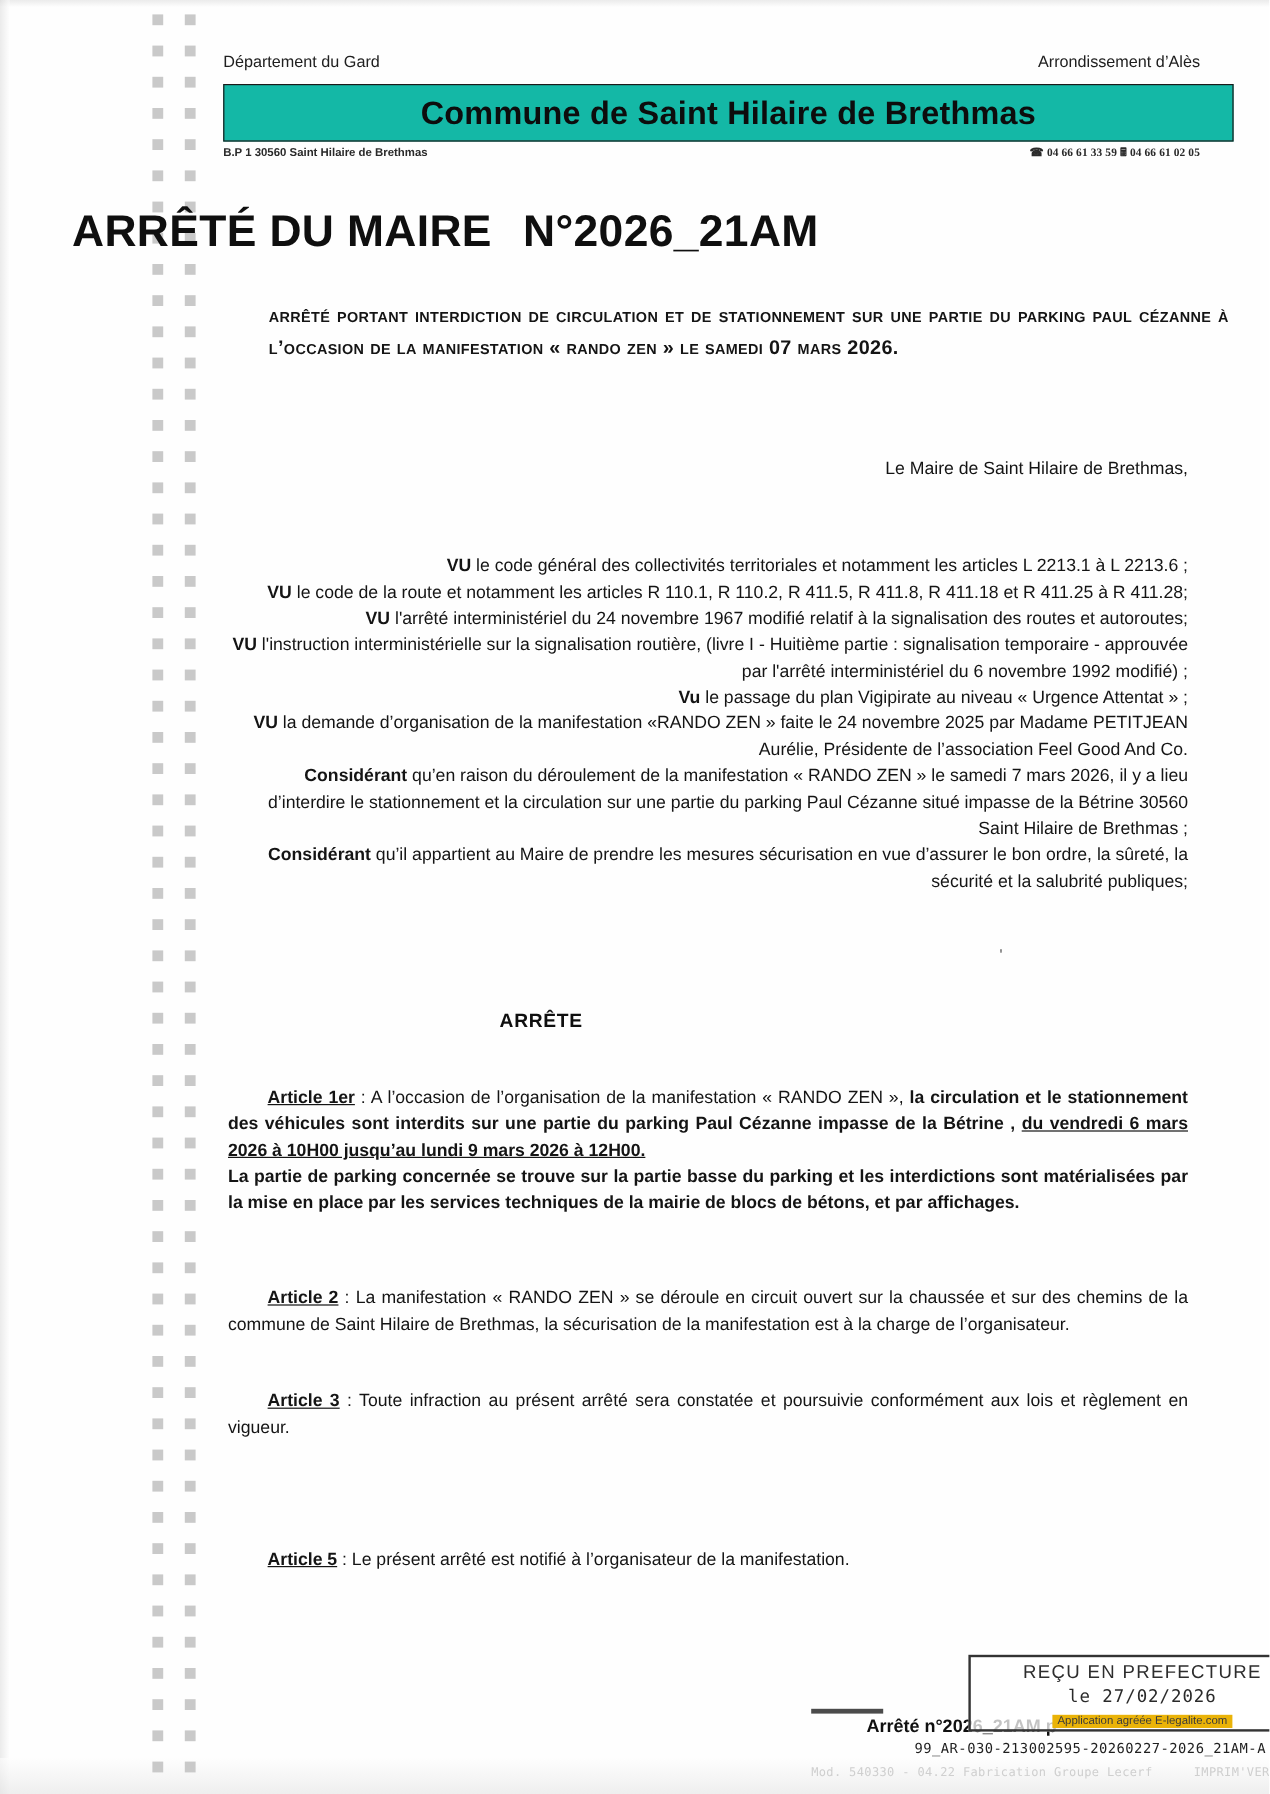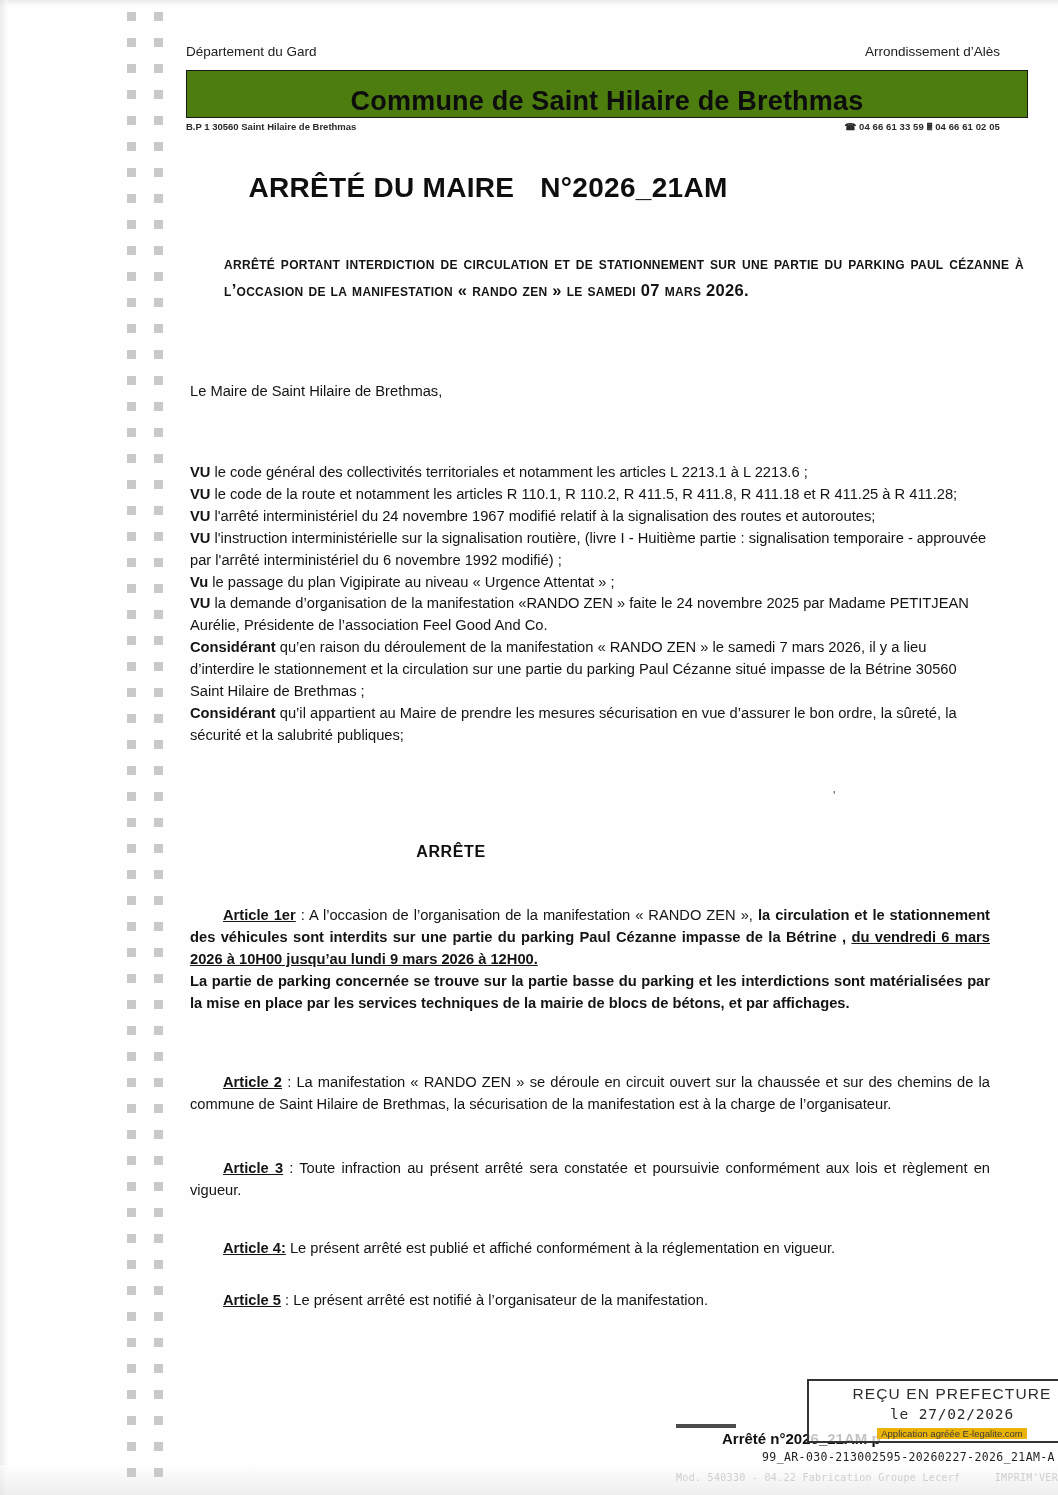--- a/index.html
+++ b/index.html
@@ -72,56 +72,56 @@
   }
   .commune-box {
     position: absolute;
     left: 186px;
     top: 70px;
     width: 842px;
     height: 48px;
     border: 1.6px solid #1a1a1a;
     box-sizing: border-box;
     display: flex;
-    align-items: flex-end;
+    align-items: center;
     justify-content: center;
-    background: #4d7c0f;
+    background: #14b8a6;
   }
   .commune-title {
     font-size: 27px;
     font-weight: bold;
     letter-spacing: .2px;
     color: #0d0d0d;
     white-space: nowrap;
   }
   .hdr-sub {
     position: absolute;
     left: 186px;
     right: 58px;
     top: 120px;
     display: flex;
     justify-content: space-between;
     align-items: baseline;
     font-size: 9.5px;
     font-weight: bold;
     color: #2a2a2a;
   }
-  .hdr-sub .tel { letter-spacing: .1px; }
+  .hdr-sub .tel { letter-spacing: .1px; font-family: Liberation Serif, serif; }
   .glyph { font-size: 9.5px; }
 
   
   .doc-title {
     position: absolute;
     top: 172px;
     left: 0;
     width: 916px;
-    text-align: center;
+    text-align: left;
     padding-left: 60px;
     box-sizing: border-box;
-    font-size: 28px;
+    font-size: 37px;
     font-weight: bold;
     color: #0f0f0f;
     letter-spacing: .3px;
   }
   .doc-title .num { margin-left: 26px; }
 
   
   .subtitle {
     position: absolute;
     left: 190px;
@@ -139,21 +139,21 @@
   }
 
   
   .body-block {
     position: absolute;
     left: 190px;
     width: 800px;
     font-size: 14.7px;
     line-height: 1.49;
     color: #141414;
-    text-align: left;
+    text-align: right;
   }
   .lead { top: 381px; }
   .vu-block { top: 428px; margin-top: 34px; }
   .vu-block p { margin: 0; }
   .vu-block p + p { margin-top: 0px; }
   b { font-weight: bold; }
 
   .arrete-word {
     position: absolute;
     left: 0;
@@ -439,23 +439,20 @@
   </div>
 
   <div class="body-block art2">
     <span class="art-label">Article 2</span><span> : </span><span>La manifestation « RANDO ZEN » se déroule en circuit ouvert sur la chaussée et sur des chemins de la commune de Saint Hilaire de Brethmas, la sécurisation de la manifestation est à la charge de l’organisateur.</span>
   </div>
 
   <div class="body-block art3">
     <span class="art-label">Article 3</span><span> : </span><span>Toute infraction au présent arrêté sera constatée et poursuivie conformément aux lois et règlement en vigueur.</span>
   </div>
 
-  <div class="body-block art4">
-    <span class="art-label">Article 4:</span><span> </span><span>Le présent arrêté est publié et affiché conformément à la réglementation en vigueur.</span>
-  </div>
 
   <div class="body-block art5">
     <span class="art-label">Article 5</span><span> : </span><span>Le présent arrêté est notifié à l’organisateur de la manifestation.</span>
   </div>
 
   <div class="dark-bar"></div>
   <div class="footer-line">
     <span>Arrêté n°2026_21AM p</span>
   </div>
 

